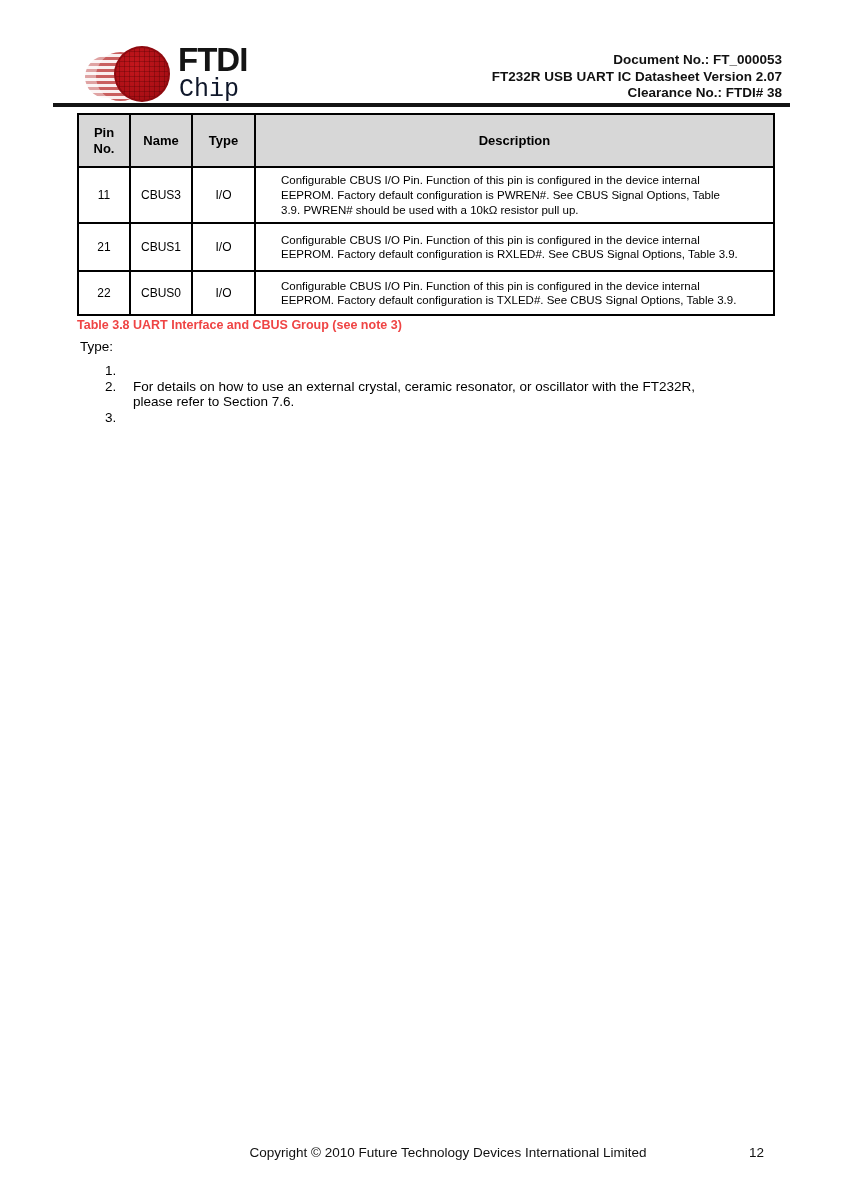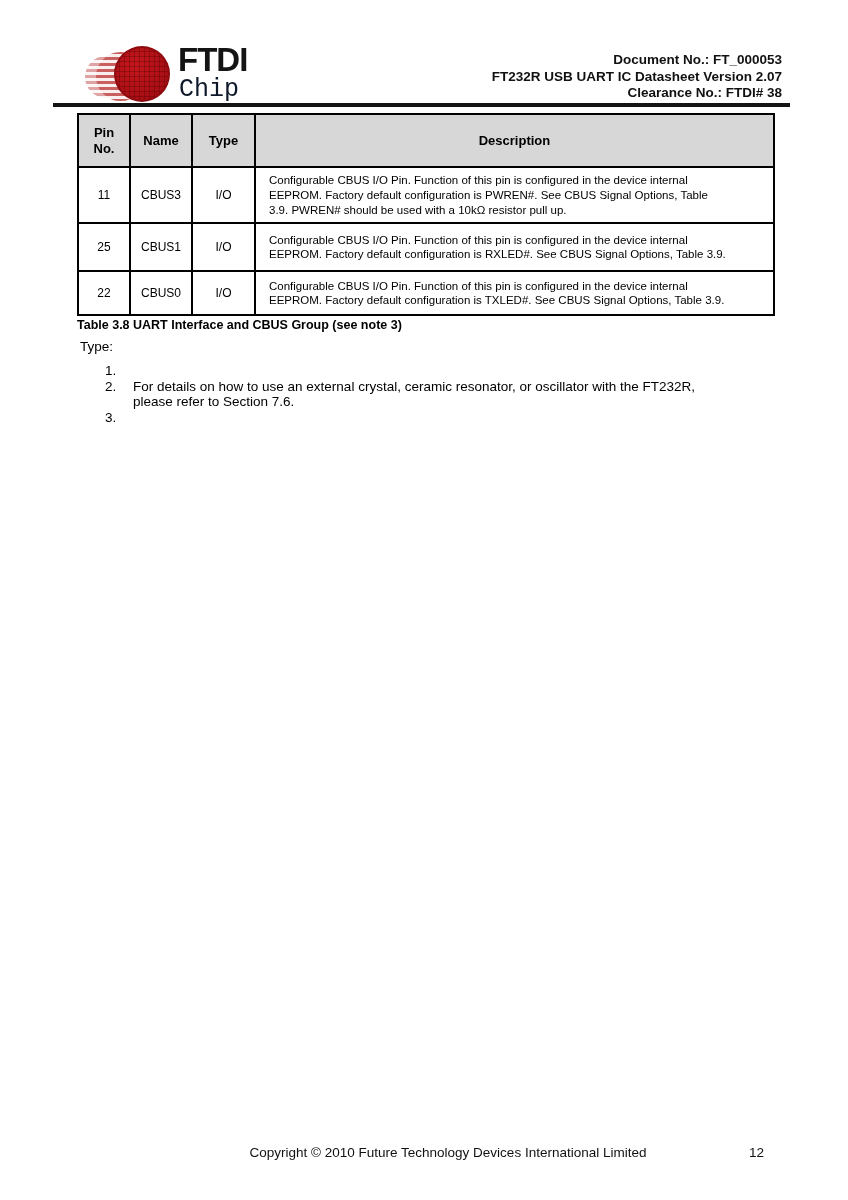--- a/index.html
+++ b/index.html
@@ -67,29 +67,29 @@
     font-size: 13px; font-weight: bold; text-align: center;
     vertical-align: middle; height: 53px; padding: 2px 4px;
     line-height: 16px;
   }
   .pin-table td {
     border: 2px solid #000; vertical-align: middle; background: #fff;
   }
   .pin-table td.cell-center { text-align: center; font-size: 12px; }
   .pin-table td.cell-desc {
     font-size: 11.5px; line-height: 14.8px;
-    padding: 5px 13px; white-space: pre-wrap;
+    padding: 5px 25px; white-space: pre-wrap;
   }
   .pin-table tr.row-tall { height: 54px; }
   .pin-table tr.row-mid  { height: 48px; }
   .pin-table tr.row-low  { height: 44px; }
 
   .table-caption {
     position: absolute; left: 77px; top: 318px;
-    font-size: 12.5px; font-weight: bold; color: #000000;
+    font-size: 12.5px; font-weight: bold; color: #ef4444;
   }
 
   
   .notes-heading { position: absolute; left: 80px; top: 339px; font-size: 13.5px; }
   .notes-list { position: absolute; left: 105px; top: 363px; width: 700px; }
   .note-item { display: flex; margin-bottom: 0px; }
   .note-num  { width: 28px; flex: 0 0 28px; font-size: 13.5px; line-height: 15.7px; }
   .note-text { font-size: 13.5px; line-height: 15.7px; white-space: pre-wrap; }
 
   
@@ -141,21 +141,21 @@
     <tbody>
       <tr class="row-tall">
         <td class="cell-center">11</td>
         <td class="cell-center">CBUS3</td>
         <td class="cell-center">I/O</td>
         <td class="cell-desc">Configurable CBUS I/O Pin. Function of this pin is configured in the device internal
 EEPROM. Factory default configuration is PWREN#. See CBUS Signal Options, Table
 3.9. PWREN# should be used with a 10kΩ resistor pull up.</td>
       </tr>
       <tr class="row-mid">
-        <td class="cell-center">25</td>
+        <td class="cell-center">21</td>
         <td class="cell-center">CBUS1</td>
         <td class="cell-center">I/O</td>
         <td class="cell-desc">Configurable CBUS I/O Pin. Function of this pin is configured in the device internal
 EEPROM. Factory default configuration is RXLED#. See CBUS Signal Options, Table 3.9.</td>
       </tr>
       <tr class="row-low">
         <td class="cell-center">22</td>
         <td class="cell-center">CBUS0</td>
         <td class="cell-center">I/O</td>
         <td class="cell-desc">Configurable CBUS I/O Pin. Function of this pin is configured in the device internal

